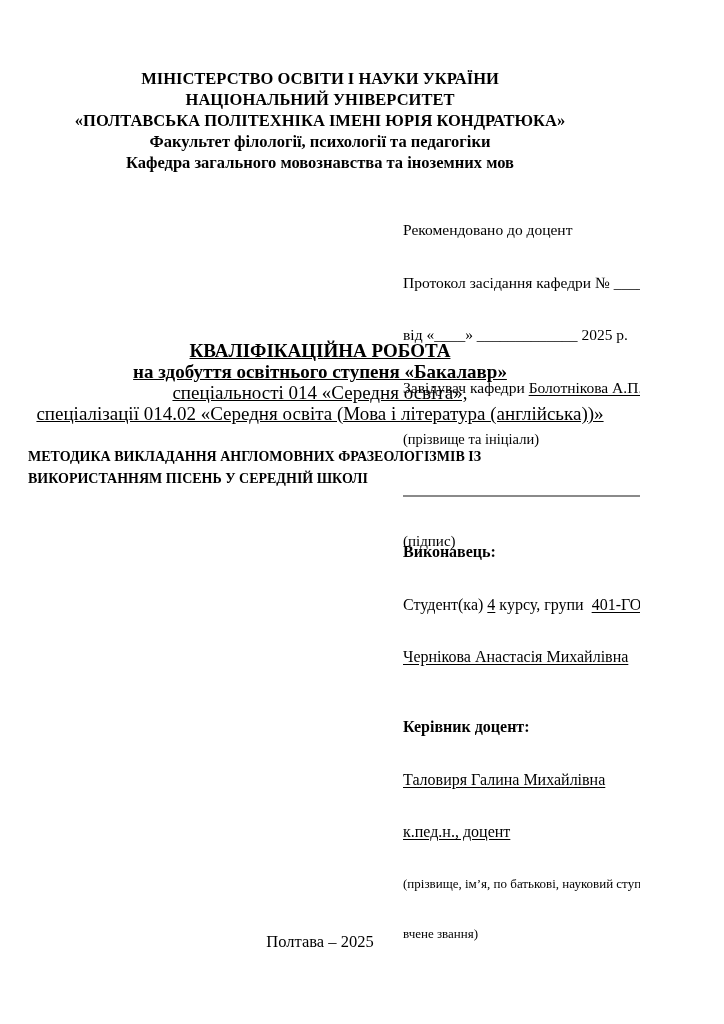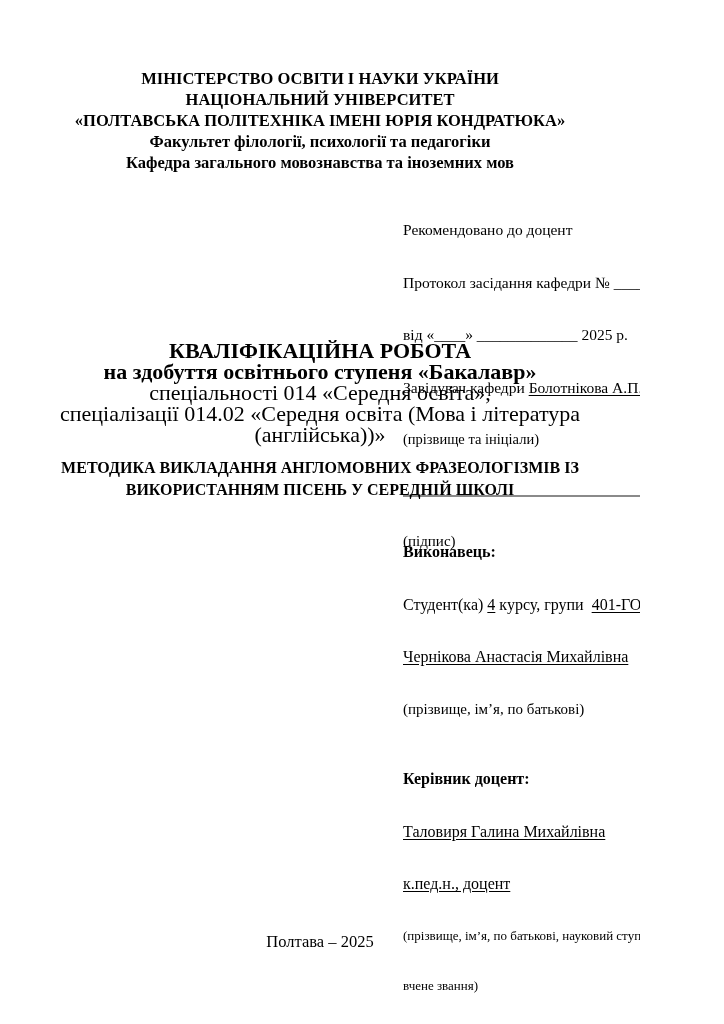--- a/index.html
+++ b/index.html
@@ -14,25 +14,25 @@
   }
   .approval{
     position:absolute;left:403px;top:186px;width:300px;
     font-size:15.5px;line-height:17.5px;white-space:pre-wrap;
   }
   .approval .hint{font-size:14.5px;}
   .sig-line{border-top:2px solid #8a8a8a;width:264px;height:0;margin-top:11px;}
   .sig-caption{font-size:15px;line-height:19px;}
   .qual{
     position:absolute;top:340px;left:0;width:100%;
-    text-align:center;font-size:22px;line-height:21px;
+    text-align:center;font-size:19px;line-height:21px;text-decoration:underline;
   }
   .thesis{
-    position:absolute;top:457px;left:28px;right:28px;
-    text-align:center;font-weight:bold;font-size:16px;line-height:22px;
+    position:absolute;top:446px;left:28px;right:28px;
+    text-align:left;font-weight:bold;font-size:14px;line-height:22px;
   }
   .right-col{
     position:absolute;left:403px;top:508px;width:310px;
     font-size:16px;line-height:17.5px;white-space:pre-wrap;
   }
   .right-col .hint{font-size:13px;line-height:15.5px;}
   .right-col .hint-lg{font-size:15px;line-height:17px;}
   .footer{
     position:absolute;top:932px;left:0;width:100%;
     text-align:center;font-size:16.5px;
@@ -72,21 +72,20 @@
 
   <div class="thesis">
     <div>МЕТОДИКА ВИКЛАДАННЯ АНГЛОМОВНИХ ФРАЗЕОЛОГІЗМІВ ІЗ</div>
     <div>ВИКОРИСТАННЯМ ПІСЕНЬ У СЕРЕДНІЙ ШКОЛІ</div>
   </div>
 
   <div class="right-col">
     <div class="b">Виконавець:</div>
     <div><span>Студент(ка) </span><span class="u">4</span><span> курсу, групи  </span><span class="u">401-ГО</span></div>
     <div class="u">Чернікова Анастасія Михайлівна</div>
-    <div class="hint-lg">(прізвище, ім’я, по батькові)</div>
 
     <div class="b">Керівник доцент:</div>
     <div class="u">Таловиря Галина Михайлівна</div>
     <div class="u">к.пед.н., доцент</div>
     <div class="hint">(прізвище, ім’я, по батькові, науковий ступінь,</div>
     <div class="hint">вчене звання)</div>
 
     
     
     

